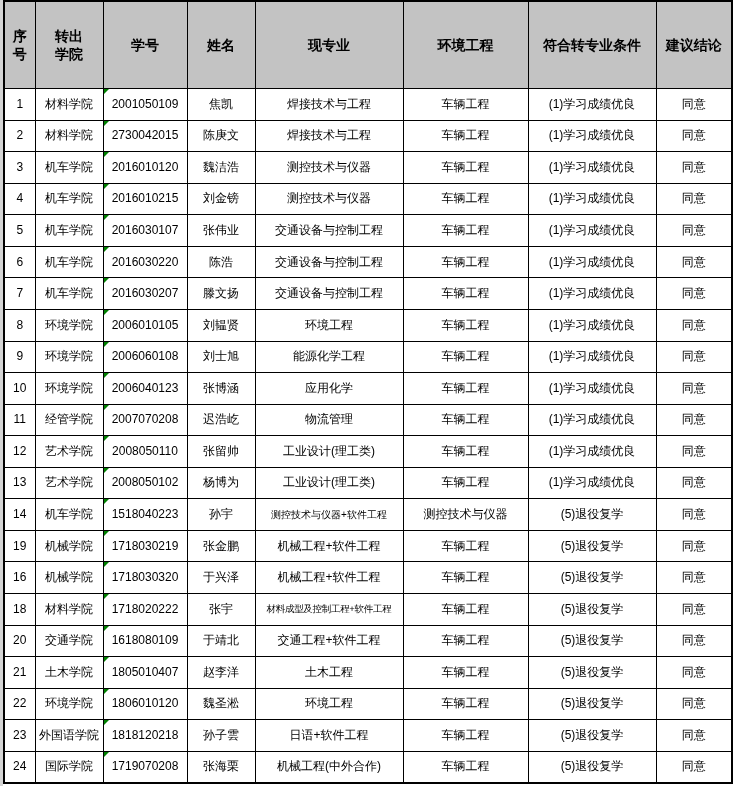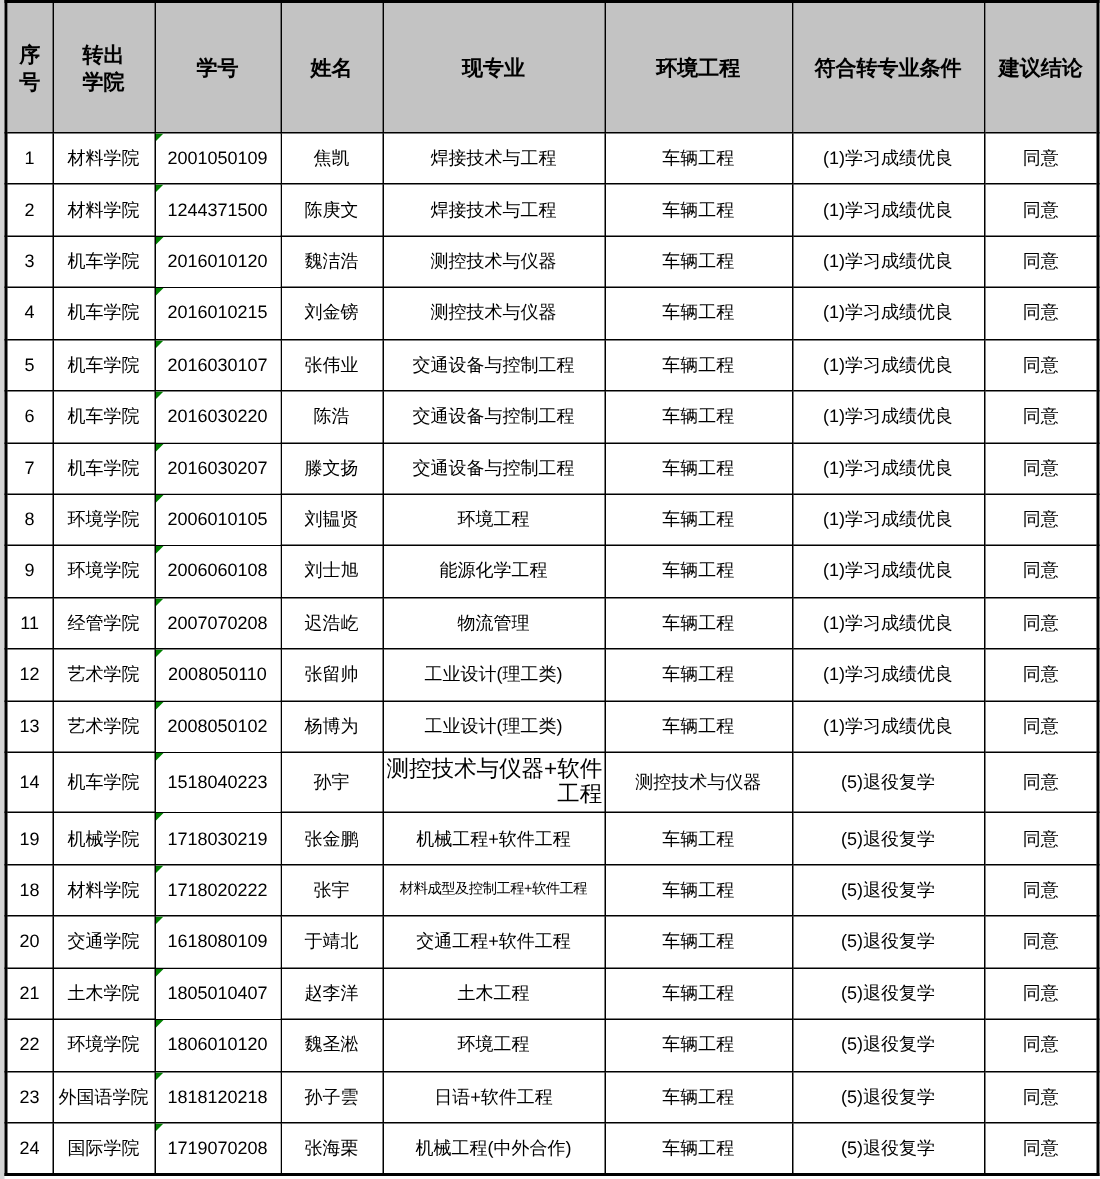--- a/index.html
+++ b/index.html
@@ -25,21 +25,21 @@
     background:#c3c3c3;
     font-weight:bold;font-size:14px;line-height:1.3;
     white-space:pre-line;
     height:86px;
   }
   tbody td{
     background:#fff;font-size:12px;line-height:1.1;height:27px;
   }
   tbody tr{height:29px;}
   td.c-id{position:relative;font-size:12px;letter-spacing:0px;}
-  td.c-major.tight{font-size:15px;text-align:right;}
+  td.c-major.tight{font-size:10px;}
   td.c-major.condensed{font-size:9.5px;letter-spacing:-0.3px;}
   .tri{
     position:absolute;top:0;left:0;width:0;height:0;
     border-top:5px solid #008000;border-right:5px solid transparent;
   }
 </style>
 </head>
 <body>
 
 <div class="edge-strip"></div>
@@ -76,21 +76,21 @@
     <td class="c-id"><span class="tri"></span><span class="val">2001050109</span></td>
     <td class="c-name">焦凯</td>
     <td class="c-major">焊接技术与工程</td>
     <td class="c-target">车辆工程</td>
     <td class="c-condition">(1)学习成绩优良</td>
     <td class="c-conclusion">同意</td>
   </tr>
       <tr>
     <td class="c-no">2</td>
     <td class="c-college">材料学院</td>
-    <td class="c-id"><span class="tri"></span><span class="val">1244371500</span></td>
+    <td class="c-id"><span class="tri"></span><span class="val">2730042015</span></td>
     <td class="c-name">陈庚文</td>
     <td class="c-major">焊接技术与工程</td>
     <td class="c-target">车辆工程</td>
     <td class="c-condition">(1)学习成绩优良</td>
     <td class="c-conclusion">同意</td>
   </tr>
       <tr>
     <td class="c-no">3</td>
     <td class="c-college">机车学院</td>
     <td class="c-id"><span class="tri"></span><span class="val">2016010120</span></td>
@@ -149,20 +149,30 @@
     <td class="c-target">车辆工程</td>
     <td class="c-condition">(1)学习成绩优良</td>
     <td class="c-conclusion">同意</td>
   </tr>
       <tr>
     <td class="c-no">9</td>
     <td class="c-college">环境学院</td>
     <td class="c-id"><span class="tri"></span><span class="val">2006060108</span></td>
     <td class="c-name">刘士旭</td>
     <td class="c-major">能源化学工程</td>
+    <td class="c-target">车辆工程</td>
+    <td class="c-condition">(1)学习成绩优良</td>
+    <td class="c-conclusion">同意</td>
+  </tr>
+      <tr>
+    <td class="c-no">10</td>
+    <td class="c-college">环境学院</td>
+    <td class="c-id"><span class="tri"></span><span class="val">2006040123</span></td>
+    <td class="c-name">张博涵</td>
+    <td class="c-major">应用化学</td>
     <td class="c-target">车辆工程</td>
     <td class="c-condition">(1)学习成绩优良</td>
     <td class="c-conclusion">同意</td>
   </tr>
       <tr>
     <td class="c-no">11</td>
     <td class="c-college">经管学院</td>
     <td class="c-id"><span class="tri"></span><span class="val">2007070208</span></td>
     <td class="c-name">迟浩屹</td>
     <td class="c-major">物流管理</td>
@@ -204,20 +214,30 @@
     <td class="c-no">19</td>
     <td class="c-college">机械学院</td>
     <td class="c-id"><span class="tri"></span><span class="val">1718030219</span></td>
     <td class="c-name">张金鹏</td>
     <td class="c-major">机械工程+软件工程</td>
     <td class="c-target">车辆工程</td>
     <td class="c-condition">(5)退役复学</td>
     <td class="c-conclusion">同意</td>
   </tr>
       <tr>
+    <td class="c-no">16</td>
+    <td class="c-college">机械学院</td>
+    <td class="c-id"><span class="tri"></span><span class="val">1718030320</span></td>
+    <td class="c-name">于兴泽</td>
+    <td class="c-major">机械工程+软件工程</td>
+    <td class="c-target">车辆工程</td>
+    <td class="c-condition">(5)退役复学</td>
+    <td class="c-conclusion">同意</td>
+  </tr>
+      <tr>
     <td class="c-no">18</td>
     <td class="c-college">材料学院</td>
     <td class="c-id"><span class="tri"></span><span class="val">1718020222</span></td>
     <td class="c-name">张宇</td>
     <td class="c-major condensed">材料成型及控制工程+软件工程</td>
     <td class="c-target">车辆工程</td>
     <td class="c-condition">(5)退役复学</td>
     <td class="c-conclusion">同意</td>
   </tr>
       <tr>

